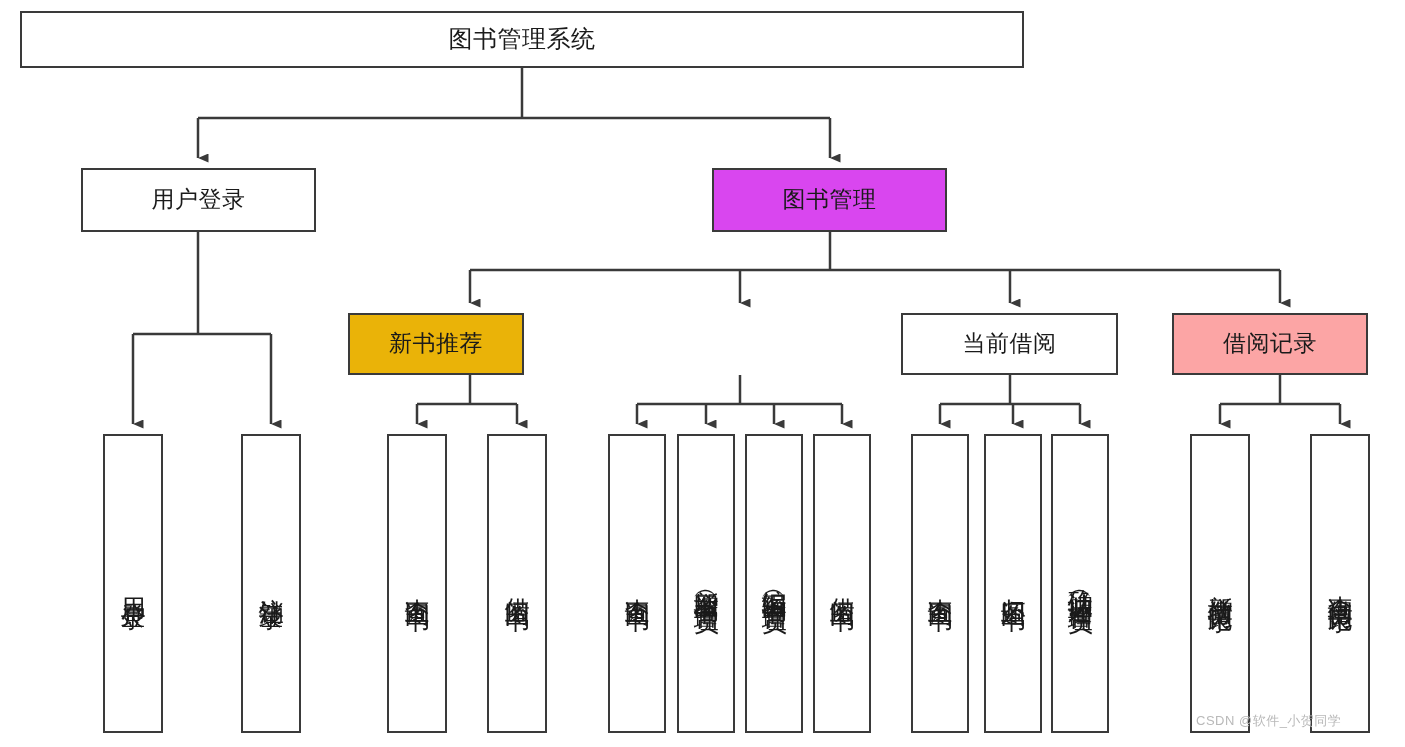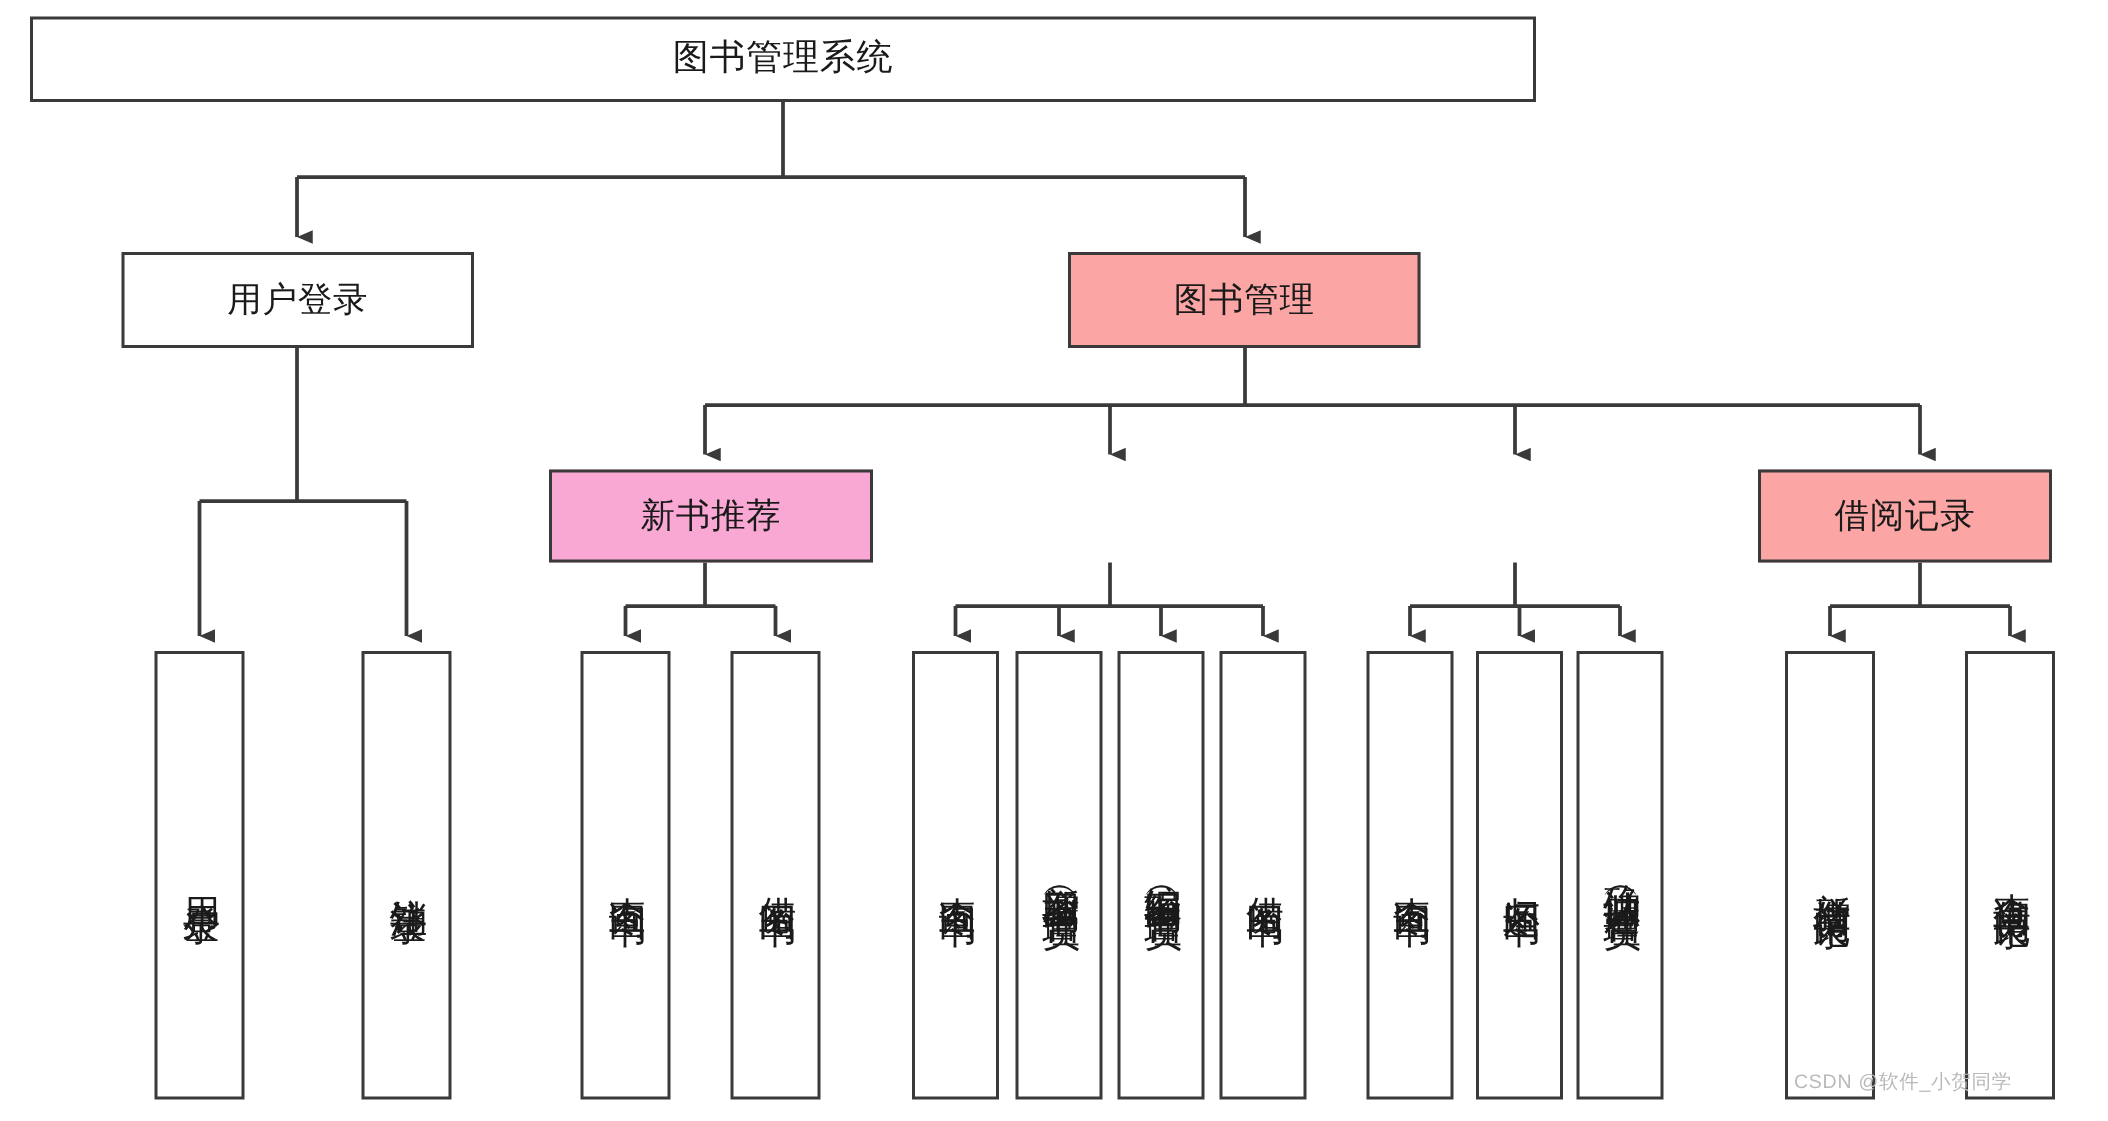--- a/index.html
+++ b/index.html
@@ -126,26 +126,29 @@
     </g>
   </svg>
 
   <div class="node horiz" id="node-root" style="left: 20px; top: 11px; width: 1004px; height: 57px; border-color: rgb(58, 58, 58); background: rgb(255, 255, 255);">
     <span class="txt">图书管理系统</span>
   </div>
 
   <div class="node horiz" id="node-user-login" style="left: 81px; top: 168px; width: 235px; height: 64px; border-color: rgb(58, 58, 58); background: rgb(255, 255, 255);">
     <span class="txt">用户登录</span>
   </div>
-  <div class="node horiz" id="node-book-manage" style="left: 712px; top: 168px; width: 235px; height: 64px; border-color: rgb(58, 58, 58); background: #fca5a5;">
+  <div class="node horiz" id="node-book-manage" style="left: 712px; top: 168px; width: 235px; height: 64px; border-color: rgb(58, 58, 58); background: #d946ef;">
     <span class="txt">图书管理</span>
   </div>
 
-  <div class="node horiz" id="node-new-book-rec" style="left: 366px; top: 313px; width: 216px; height: 62px; border-color: rgb(58, 58, 58); background: #f9a8d4;">
+  <div class="node horiz" id="node-new-book-rec" style="left: 348px; top: 313px; width: 176px; height: 62px; border-color: rgb(58, 58, 58); background: #eab308;">
     <span class="txt">新书推荐</span>
+  </div>
+  <div class="node horiz" id="node-current-borrow" style="left: 901px; top: 313px; width: 217px; height: 62px; border-color: rgb(58, 58, 58); background: rgb(255, 255, 255);">
+    <span class="txt">当前借阅</span>
   </div>
   <div class="node horiz" id="node-borrow-record" style="left: 1172px; top: 313px; width: 196px; height: 62px; border-color: rgb(58, 58, 58); background: #fca5a5;">
     <span class="txt">借阅记录</span>
   </div>
 
   <div class="node vert" id="node-leaf-user-login" style="left: 103px; top: 434px; width: 60px; height: 299px; border-color: rgb(58, 58, 58); background: rgb(255, 255, 255);">
     <span class="txt">用户登录</span>
   </div>
   <div class="node vert" id="node-leaf-user-logout" style="left: 241px; top: 434px; width: 60px; height: 299px; border-color: rgb(58, 58, 58); background: rgb(255, 255, 255);">
     <span class="txt">注销登录</span>

